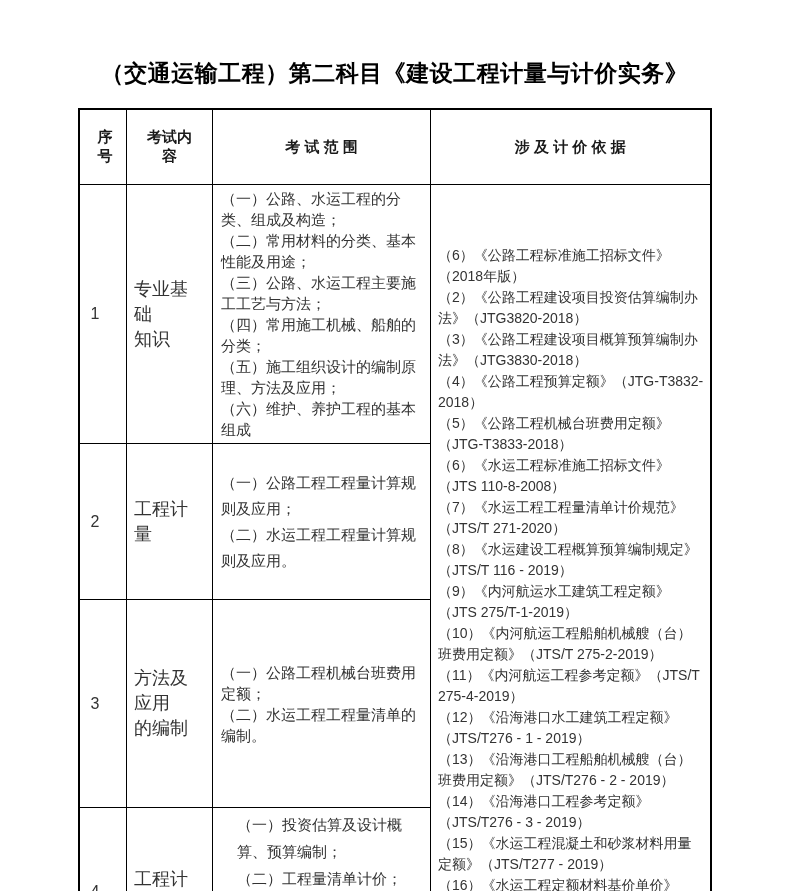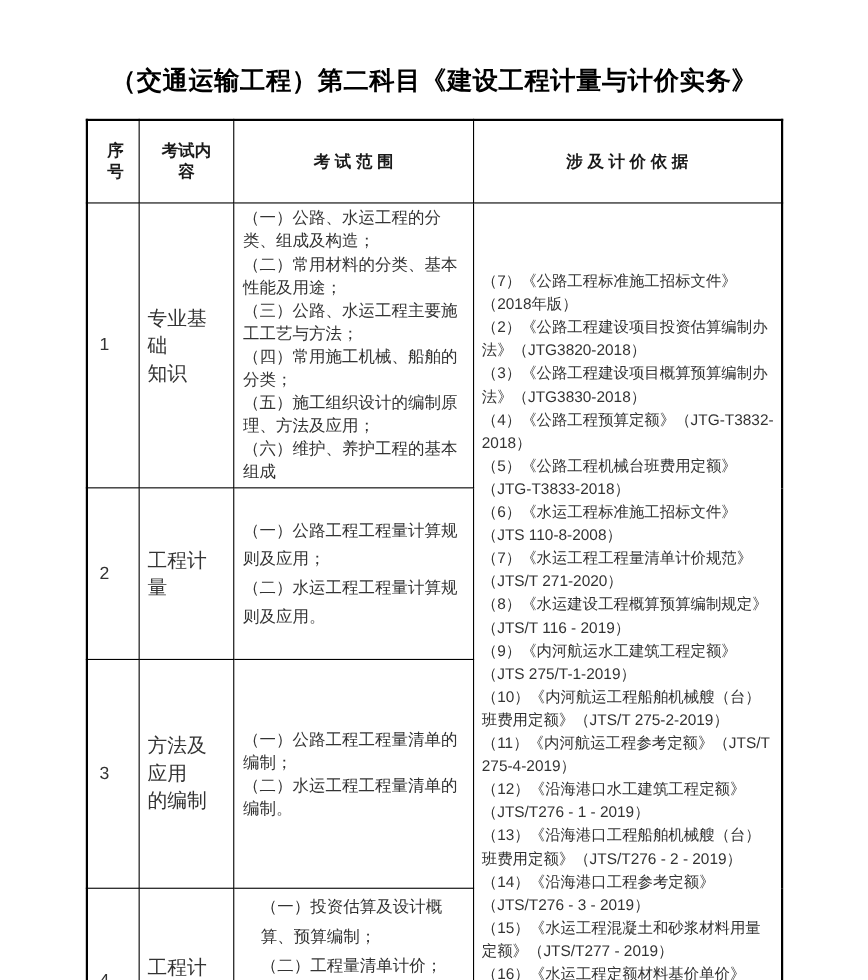--- a/index.html
+++ b/index.html
@@ -115,21 +115,21 @@
           </td>
         <td class="scope">
             <p>（一）公路、水运工程的分类、组成及构造；</p>
             <p>（二）常用材料的分类、基本性能及用途；</p>
             <p>（三）公路、水运工程主要施工工艺与方法；</p>
             <p>（四）常用施工机械、船舶的分类；</p>
             <p>（五）施工组织设计的编制原理、方法及应用；</p>
             <p>（六）维护、养护工程的基本组成</p>
           </td>
         <td class="basis" rowspan="4">
-            <p>（7）《公路工程标准施工招标文件》（2018年版）</p>
+            <p>（6）《公路工程标准施工招标文件》（2018年版）</p>
             <p>（2）《公路工程建设项目投资估算编制办法》（JTG3820-2018）</p>
             <p>（3）《公路工程建设项目概算预算编制办法》（JTG3830-2018）</p>
             <p>（4）《公路工程预算定额》（JTG-T3832-2018）</p>
             <p>（5）《公路工程机械台班费用定额》（JTG-T3833-2018）</p>
             <p>（6）《水运工程标准施工招标文件》（JTS 110-8-2008）</p>
             <p>（7）《水运工程工程量清单计价规范》（JTS/T 271-2020）</p>
             <p>（8）《水运建设工程概算预算编制规定》（JTS/T 116 - 2019）</p>
             <p>（9）《内河航运水工建筑工程定额》（JTS 275/T-1-2019）</p>
             <p>（10）《内河航运工程船舶机械艘（台）班费用定额》（JTS/T 275-2-2019）</p>
             <p>（11）《内河航运工程参考定额》（JTS/T 275-4-2019）</p>
@@ -150,21 +150,21 @@
             <p>（二）水运工程工程量计算规则及应用。</p>
           </td>
       </tr>
       <tr class="r3">
         <td class="no">3</td>
         <td class="content">
             <p>方法及应用</p>
             <p>的编制</p>
           </td>
         <td class="scope">
-            <p>（一）公路工程工程量清单的编制；</p>
+            <p>（一）公路工程机械台班费用定额；</p>
             <p>（二）水运工程工程量清单的编制。</p>
           </td>
       </tr>
       <tr class="r4">
         <td class="no">4</td>
         <td class="content">
             <p>工程计价</p>
           </td>
         <td class="scope">
             <p>（一）投资估算及设计概算、预算编制；</p>

